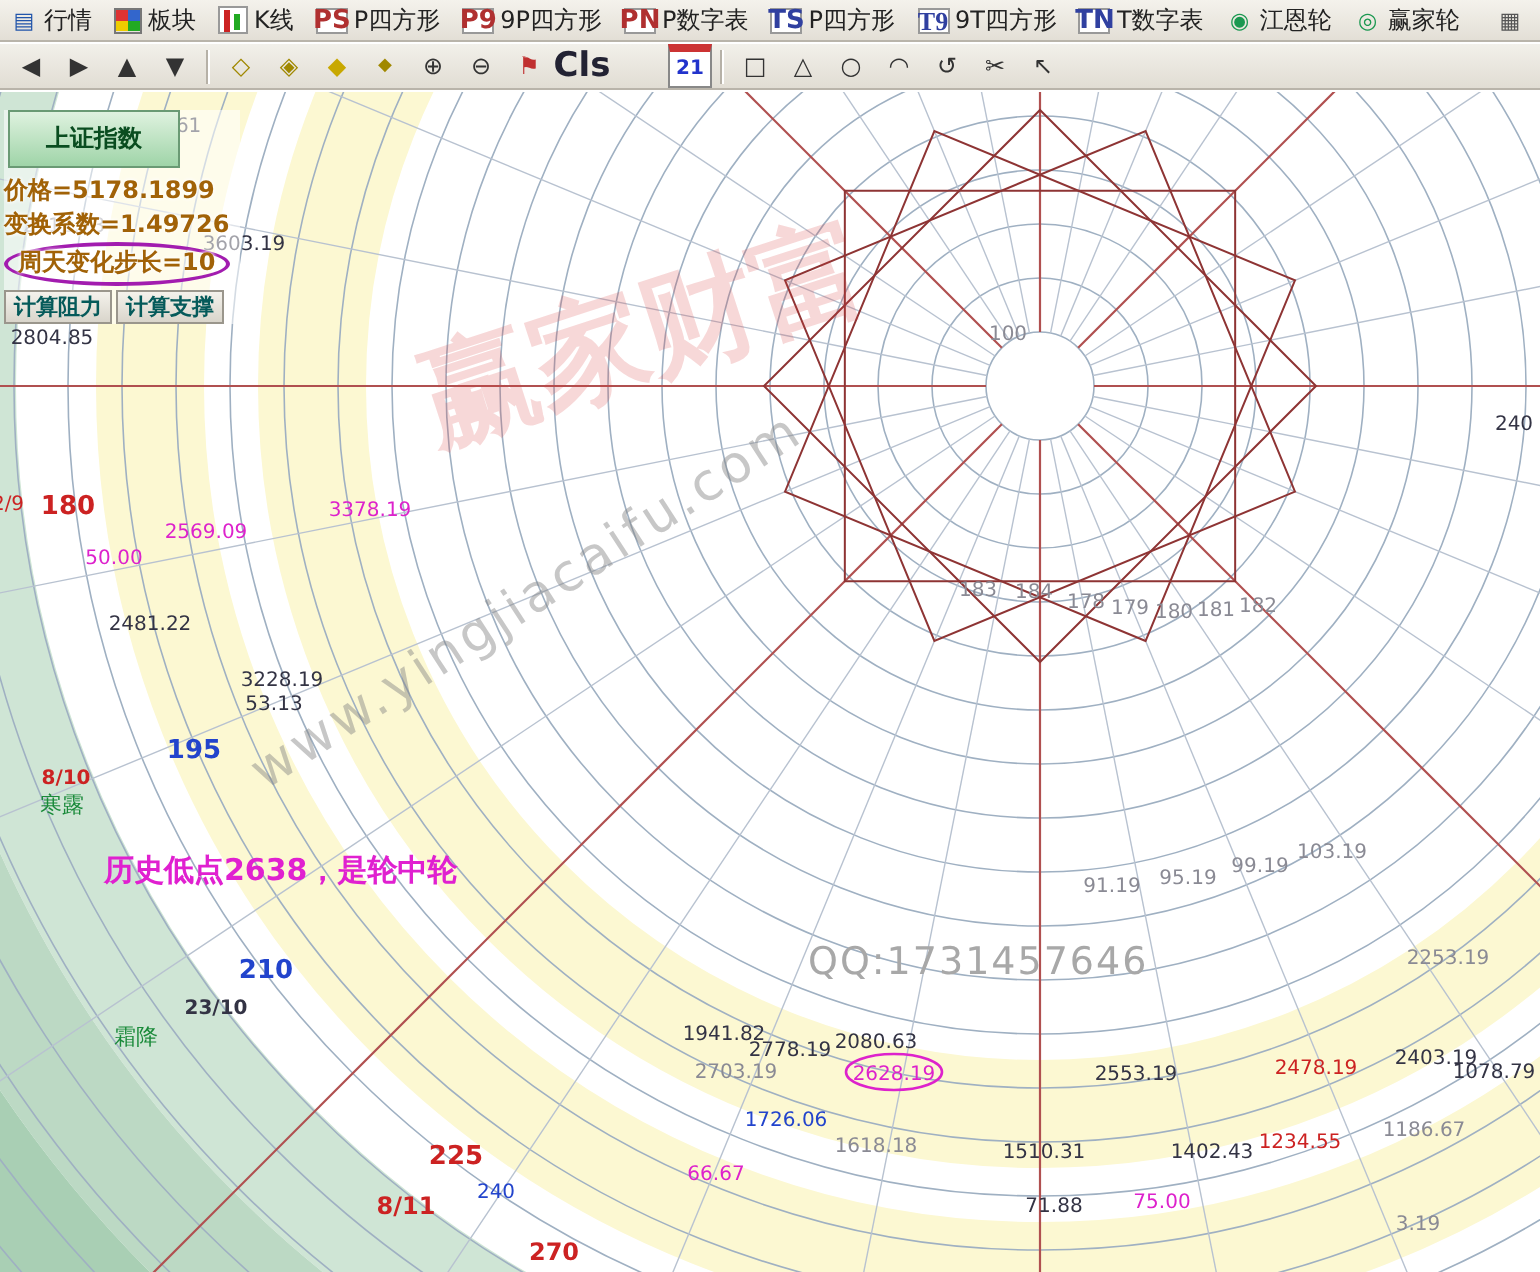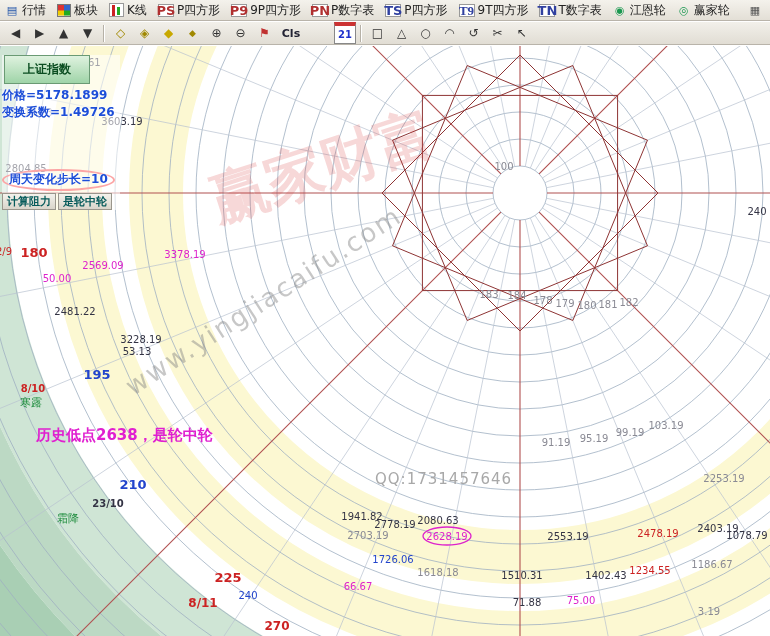--- a/index.html
+++ b/index.html
@@ -20,42 +20,42 @@
       linear-gradient(#c22,#c22) 2px 1px/3px 11px no-repeat,
       linear-gradient(#2a2,#2a2) 7px 3px/3px 8px no-repeat,#fff;
       border:1px solid #999;width:13px;height:12px;}
   .mlast{margin-left:auto;}
   
   .toolbar{position:absolute;top:22px;left:0;width:770px;height:23px;
            background:linear-gradient(#f2f0ea,#e1ddd4);border-bottom:1px solid #b9b4aa;
            display:flex;align-items:center;padding:0 4px;box-sizing:border-box;gap:1px;}
   .tbtn{width:21px;height:19px;display:flex;align-items:center;justify-content:center;
         border:1px solid transparent;font-size:12px;color:#333;cursor:default;background:transparent;}
-  .tbtn.cls{width:26px;font-size:11px;font-weight:bold;color:#223;}
+  .tbtn.cls{width:26px;font-size:17px;font-weight:bold;color:#223;}
   .tbtn.cal{width:20px;height:17px;background:#fff;border:1px solid #888;
             border-top:4px solid #c33;font-size:10px;font-weight:bold;color:#23c;margin-left:28px;}
   .tsep{width:1px;height:17px;background:#b6b1a7;border-right:1px solid #fff;margin:0 3px;}
   
   .chart{position:absolute;top:46px;left:0;width:770px;height:590px;background:#fff;}
   svg text{font-family:"DejaVu Sans","Liberation Sans",sans-serif;}
   
   .panel{position:absolute;top:9px;left:2px;width:118px;background:rgba(255,255,255,.55);}
   .idx{display:block;width:86px;height:29px;margin:0 0 3px 2px;
        background:linear-gradient(#dff2df,#9fd4a8);border:1px solid #6a9a74;
        font-size:12px;font-weight:bold;color:#0a4d20;font-family:Liberation Serif, serif;padding:0;}
-  .pline{font-size:12px;font-weight:bold;color:#1d4ed8;line-height:17px;white-space:nowrap;
+  .pline{font-size:12px;font-weight:bold;color:#a16207;line-height:17px;white-space:nowrap;
          text-shadow:0 0 2px #fff,0 0 2px #fff;}
-  .oval{display:inline-block;border:2px solid #fca5a5;border-radius:50%;padding:0 5px 1px 5px;margin-top:48px;}
+  .oval{display:inline-block;border:2px solid #a21caf;border-radius:50%;padding:0 5px 1px 5px;}
   .pbtns{display:flex;gap:2px;margin-top:2px;}
   .pbtns button{height:17px;font-size:11px;font-family:inherit;color:#055a5a;font-weight:bold;
          background:linear-gradient(#f4f2ec,#d9d5cb);border:1px solid #9a968c;padding:0 4px;}
   
-  .note{position:absolute;left:36px;top:378px;color:#e020d0;font-size:15px;font-weight:bold;line-height:22px;
+  .note{position:absolute;left:52px;top:378px;color:#e020d0;font-size:15px;font-weight:bold;line-height:22px;
         white-space:pre;}
-  .qq{position:absolute;left:375px;top:424px;color:#a8a8a8;font-size:15px;letter-spacing:1px;}
+  .qq{position:absolute;left:404px;top:424px;color:#a8a8a8;font-size:19px;letter-spacing:1px;}
   .wmsite{position:absolute;left:120px;top:330px;color:rgba(130,130,130,.45);font-size:26px;
           letter-spacing:2px;transform:rotate(-33deg);transform-origin:left top;white-space:nowrap;}
   .wmbrand{position:absolute;left:200px;top:120px;color:rgba(215,60,60,.20);font-size:58px;font-weight:bold;
           transform:rotate(-18deg);transform-origin:left top;white-space:nowrap;}
 </style>
 </head>
 <body>
 
 <div class="app">
   <div class="menubar">
@@ -266,17 +266,17 @@
 
     <div class="note"><span>历史低点2638，是轮中轮</span><br></div>
 
     <div class="panel">
       <button class="idx">上证指数</button>
       <div class="pline">价格=5178.1899</div>
       <div class="pline">变换系数=1.49726</div>
       <div class="pline"><span class="oval">周天变化步长=10</span></div>
       <div class="pbtns">
         <button>计算阻力</button>
-        <button>是轮中轮</button>
+        <button>计算支撑</button>
       </div>
     </div>
   </div>
 </div>
 
 </body></html>

